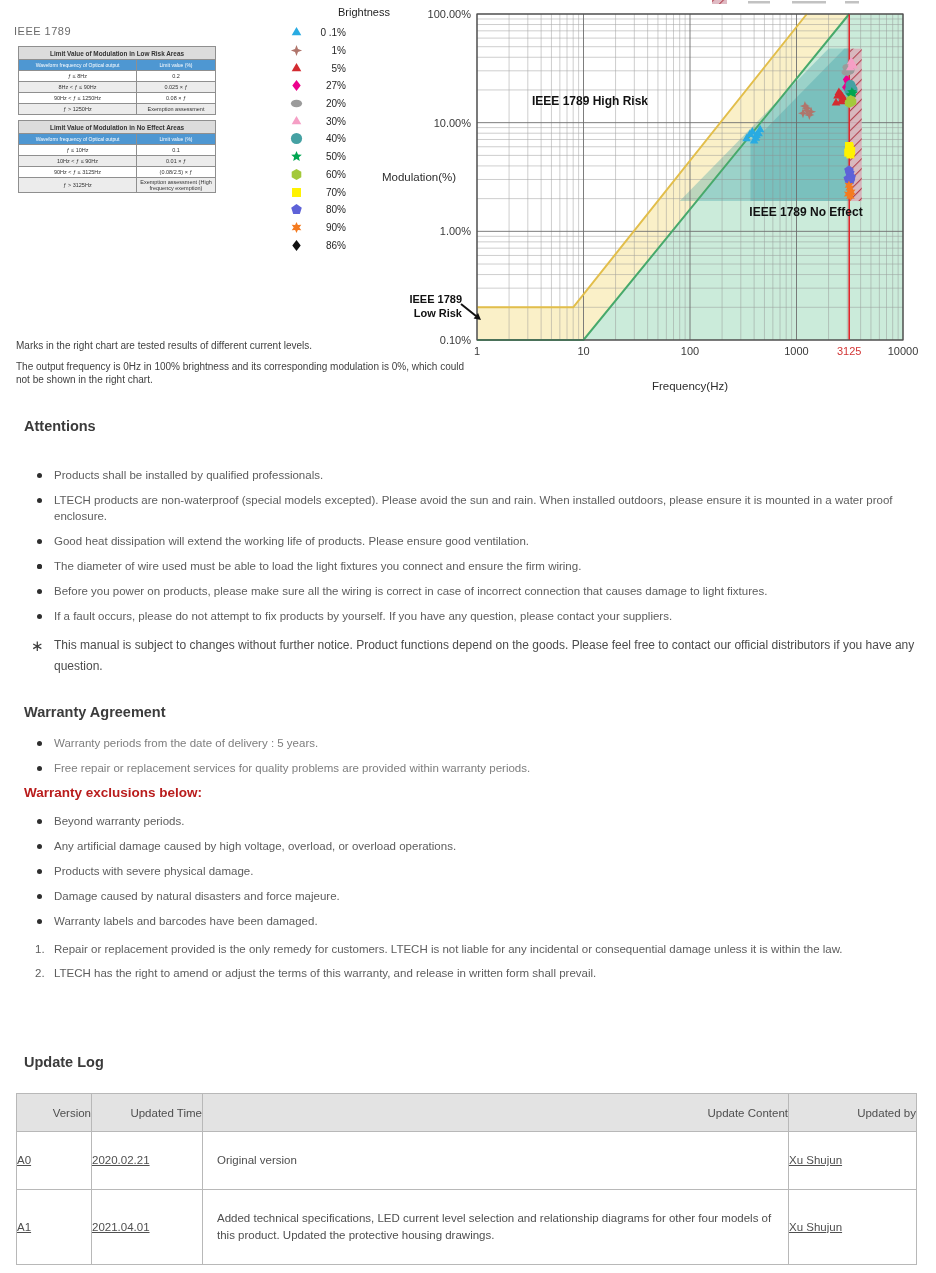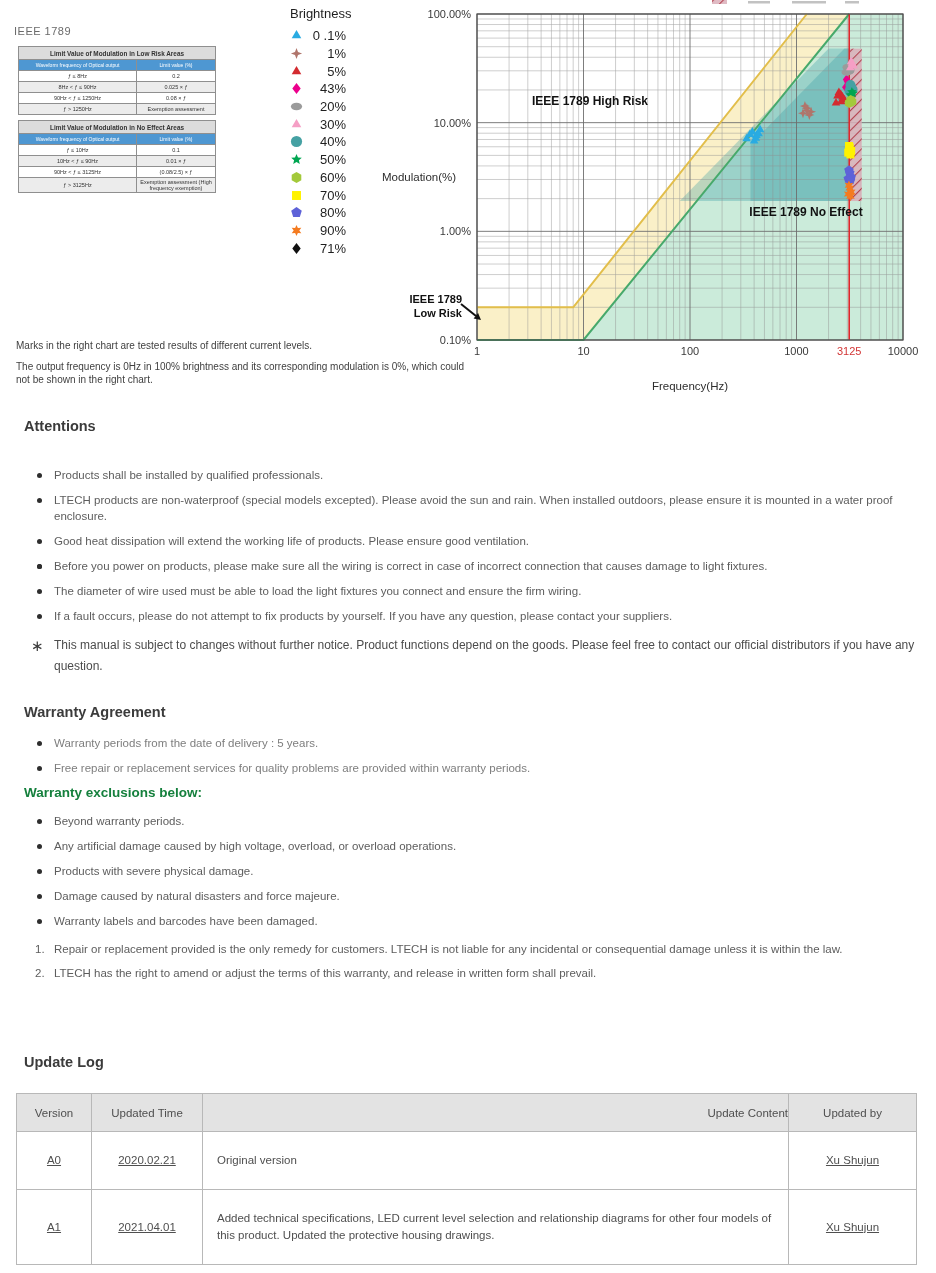--- a/index.html
+++ b/index.html
@@ -16,52 +16,52 @@
   table.lim { border-collapse:collapse; width:197px; margin-bottom:5px; table-layout:fixed; }
   table.lim th, table.lim td { border:0.5px solid #8f8f8f; text-align:center; vertical-align:middle; }
   .lim-title { background:#dcdcdc; color:#333; font-size:6.4px; font-weight:bold; height:13px; padding:1px 2px; }
   .lim-head { background:#4e97d2; color:#fff; font-size:5px; height:11px; padding:1px 2px; }
   table.lim td.cell { font-size:5.5px; color:#333; height:11px; padding:1px 3px; background:#fff; }
   table.lim tr.alt td.cell { background:#ececec; }
   table.lim col.c1 { width:118px; } table.lim col.c2 { width:79px; }
 
   
   .legend { position:absolute; left:290px; top:6px; z-index:2; }
-  .legend-title { font-size:13px; color:#1f1f1f; margin-bottom:6px; }
+  .legend-title { font-size:11px; color:#1f1f1f; margin-bottom:6px;margin-left:48px; }
   .lg-row { display:flex; align-items:center; height:17.7px; }
   .lg-ico { width:16px; height:13px; }
-  .lg-lab { width:40px; text-align:right; font-size:13px; color:#1f1f1f; }
+  .lg-lab { width:40px; text-align:right; font-size:10px; color:#1f1f1f; }
 
   
   .notes { position:absolute; left:16px; top:339px; width:450px; z-index:2; color:#3f3f3f; }
   .notes p { font-size:10px; line-height:13.5px; }
   .notes p.first { margin-bottom:7px; }
 
   
   .section { position:absolute; left:16px; width:904px; z-index:2; }
   #attentions { top:418px; }
   #warranty  { top:704px; }
   #updatelog { top:1054px; }
   .h1 { font-size:14.5px; font-weight:bold; color:#3b3b3b; margin-left:8px; }
   #attentions .h1 { margin-bottom:33px; }
   #warranty .h1 { margin-bottom:15px; }
-  .h2 { font-size:13.5px; font-weight:bold; color:#15803d; margin-left:8px; margin-bottom:13px; }
+  .h2 { font-size:13.5px; font-weight:bold; color:#b91c1c; margin-left:8px; margin-bottom:13px; }
   .bullet { position:relative; padding-left:38px; font-size:11.5px; line-height:16px; margin-bottom:9px; color:#5d5d5d; }
   .bullet .dot { position:absolute; left:21px; top:5.5px; width:5px; height:5px; border-radius:50%; background:#2e2e2e; }
   #warranty .ag .bullet { color:#7e7e7e; }
   .starnote { position:relative; padding-left:38px; font-size:12px; line-height:21px; color:#4c4c4c; margin-top:11px; }
   .starnote .mark { position:absolute; left:15px; top:0; font-size:15px; color:#3c3c3c; }
   .numbered { position:relative; padding-left:38px; font-size:11.5px; line-height:23.5px; color:#5d5d5d; }
   .numbered .num { position:absolute; left:19px; top:0; }
 
   
   #log-table { border-collapse:collapse; margin-top:23px; width:900px; table-layout:fixed; }
   #log-table th, #log-table td { border:1px solid #b8b8b8; font-size:11.5px; font-weight:normal; color:#4f4f4f; }
   #log-table th { background:#e3e3e3; height:38px; text-align:right; padding-left:30px; }
-  #log-table th.ctr, #log-table td.ctr { text-align:center; padding-left:0; }
+  #log-table th.ctr, #log-table td.ctr { padding-left:0; }
   #log-table td { height:48px; padding:20px 14px; text-align:left; vertical-align:middle; line-height:17px; }
   #log-table td.ctr { padding:4px 0;text-decoration:underline; }
 </style>
 </head>
 <body>
 
 <div class="page">
 
   <div class="ieee-ref">IEEE 1789</div>
 
@@ -148,21 +148,21 @@
         <div class="lg-row">
           <svg width="16" height="13" class="lg-ico">
             <polygon points="6.5,0.9 11.3,9.3 1.7,9.3" fill="#D32B30"></polygon>
           </svg>
           <span class="lg-lab">5%</span>
         </div>
         <div class="lg-row">
           <svg width="16" height="13" class="lg-ico">
             <polygon points="6.5,0.9 10.7,6.5 6.5,12.1 2.3,6.5" fill="#EC008C"></polygon>
           </svg>
-          <span class="lg-lab">43%</span>
+          <span class="lg-lab">27%</span>
         </div>
         <div class="lg-row">
           <svg width="16" height="13" class="lg-ico">
             <ellipse cx="6.5" cy="6.5" rx="5.6" ry="3.808" fill="#9B9B9B"></ellipse>
           </svg>
           <span class="lg-lab">20%</span>
         </div>
         <div class="lg-row">
           <svg width="16" height="13" class="lg-ico">
             <polygon points="6.5,0.9 11.3,9.3 1.7,9.3" fill="#F59FC5"></polygon>
@@ -202,21 +202,21 @@
         <div class="lg-row">
           <svg width="16" height="13" class="lg-ico">
             <polygon points="6.5,0.9 7.9,4.1 11.3,3.7 9.3,6.5 11.3,9.3 7.9,8.9 6.5,12.1 5.1,8.9 1.7,9.3 3.7,6.5 1.7,3.7 5.1,4.1" fill="#F47B20"></polygon>
           </svg>
           <span class="lg-lab">90%</span>
         </div>
         <div class="lg-row">
           <svg width="16" height="13" class="lg-ico">
             <polygon points="6.5,0.9 10.7,6.5 6.5,12.1 2.3,6.5" fill="#111111"></polygon>
           </svg>
-          <span class="lg-lab">71%</span>
+          <span class="lg-lab">86%</span>
         </div>
       </div>
   </div>
 
   <svg id="chart-svg" width="936" height="400" viewBox="0 0 936 400">
       <defs>
         <pattern id="hp" width="7" height="7" patternUnits="userSpaceOnUse" patternTransform="rotate(45)">
           <rect width="7" height="7" fill="#DBAFBA" opacity="0.85"></rect>
           <line x1="0" y1="0" x2="0" y2="7" stroke="#B2404E" stroke-width="2.2"></line>
         </pattern>
@@ -423,22 +423,22 @@
     <p>The output frequency is 0Hz in 100% brightness and its corresponding modulation is 0%, which could not be shown in the right chart.</p>
   </div>
 
   <div class="section" id="attentions">
     <div class="h1">Attentions</div>
     <div id="att-list">
         <div class="bullet"><span class="dot"></span><span>Products shall be installed by qualified professionals.</span></div>
         <div class="bullet"><span class="dot"></span><span>LTECH products are non-waterproof (special models excepted). Please avoid the sun and rain. When installed outdoors, please ensure it is mounted in a water proof enclosure.</span></div>
         <div class="bullet"><span class="dot"></span><span>Good heat dissipation will extend the working life of products. Please ensure good ventilation.</span></div>
         <div class="bullet"><span class="dot"></span></div>
+        <div class="bullet"><span class="dot"></span><span>The diameter of wire used must be able to load the light fixtures you connect and ensure the firm wiring.</span></div>
         <div class="bullet"><span class="dot"></span><span>Before you power on products, please make sure all the wiring is correct in case of incorrect connection that causes damage to light fixtures.</span></div>
-        <div class="bullet"><span class="dot"></span><span>The diameter of wire used must be able to load the light fixtures you connect and ensure the firm wiring.</span></div>
         <div class="bullet"><span class="dot"></span><span>If a fault occurs, please do not attempt to fix products by yourself. If you have any question, please contact your suppliers.</span></div>
       </div>
     <div class="starnote">
       <span class="mark">∗</span>
       <span>This manual is subject to changes without further notice. Product functions depend on the goods. Please feel free to contact our official distributors if you have any question.</span>
     </div>
   </div>
 
   <div class="section" id="warranty">
     <div class="h1">Warranty Agreement</div>

